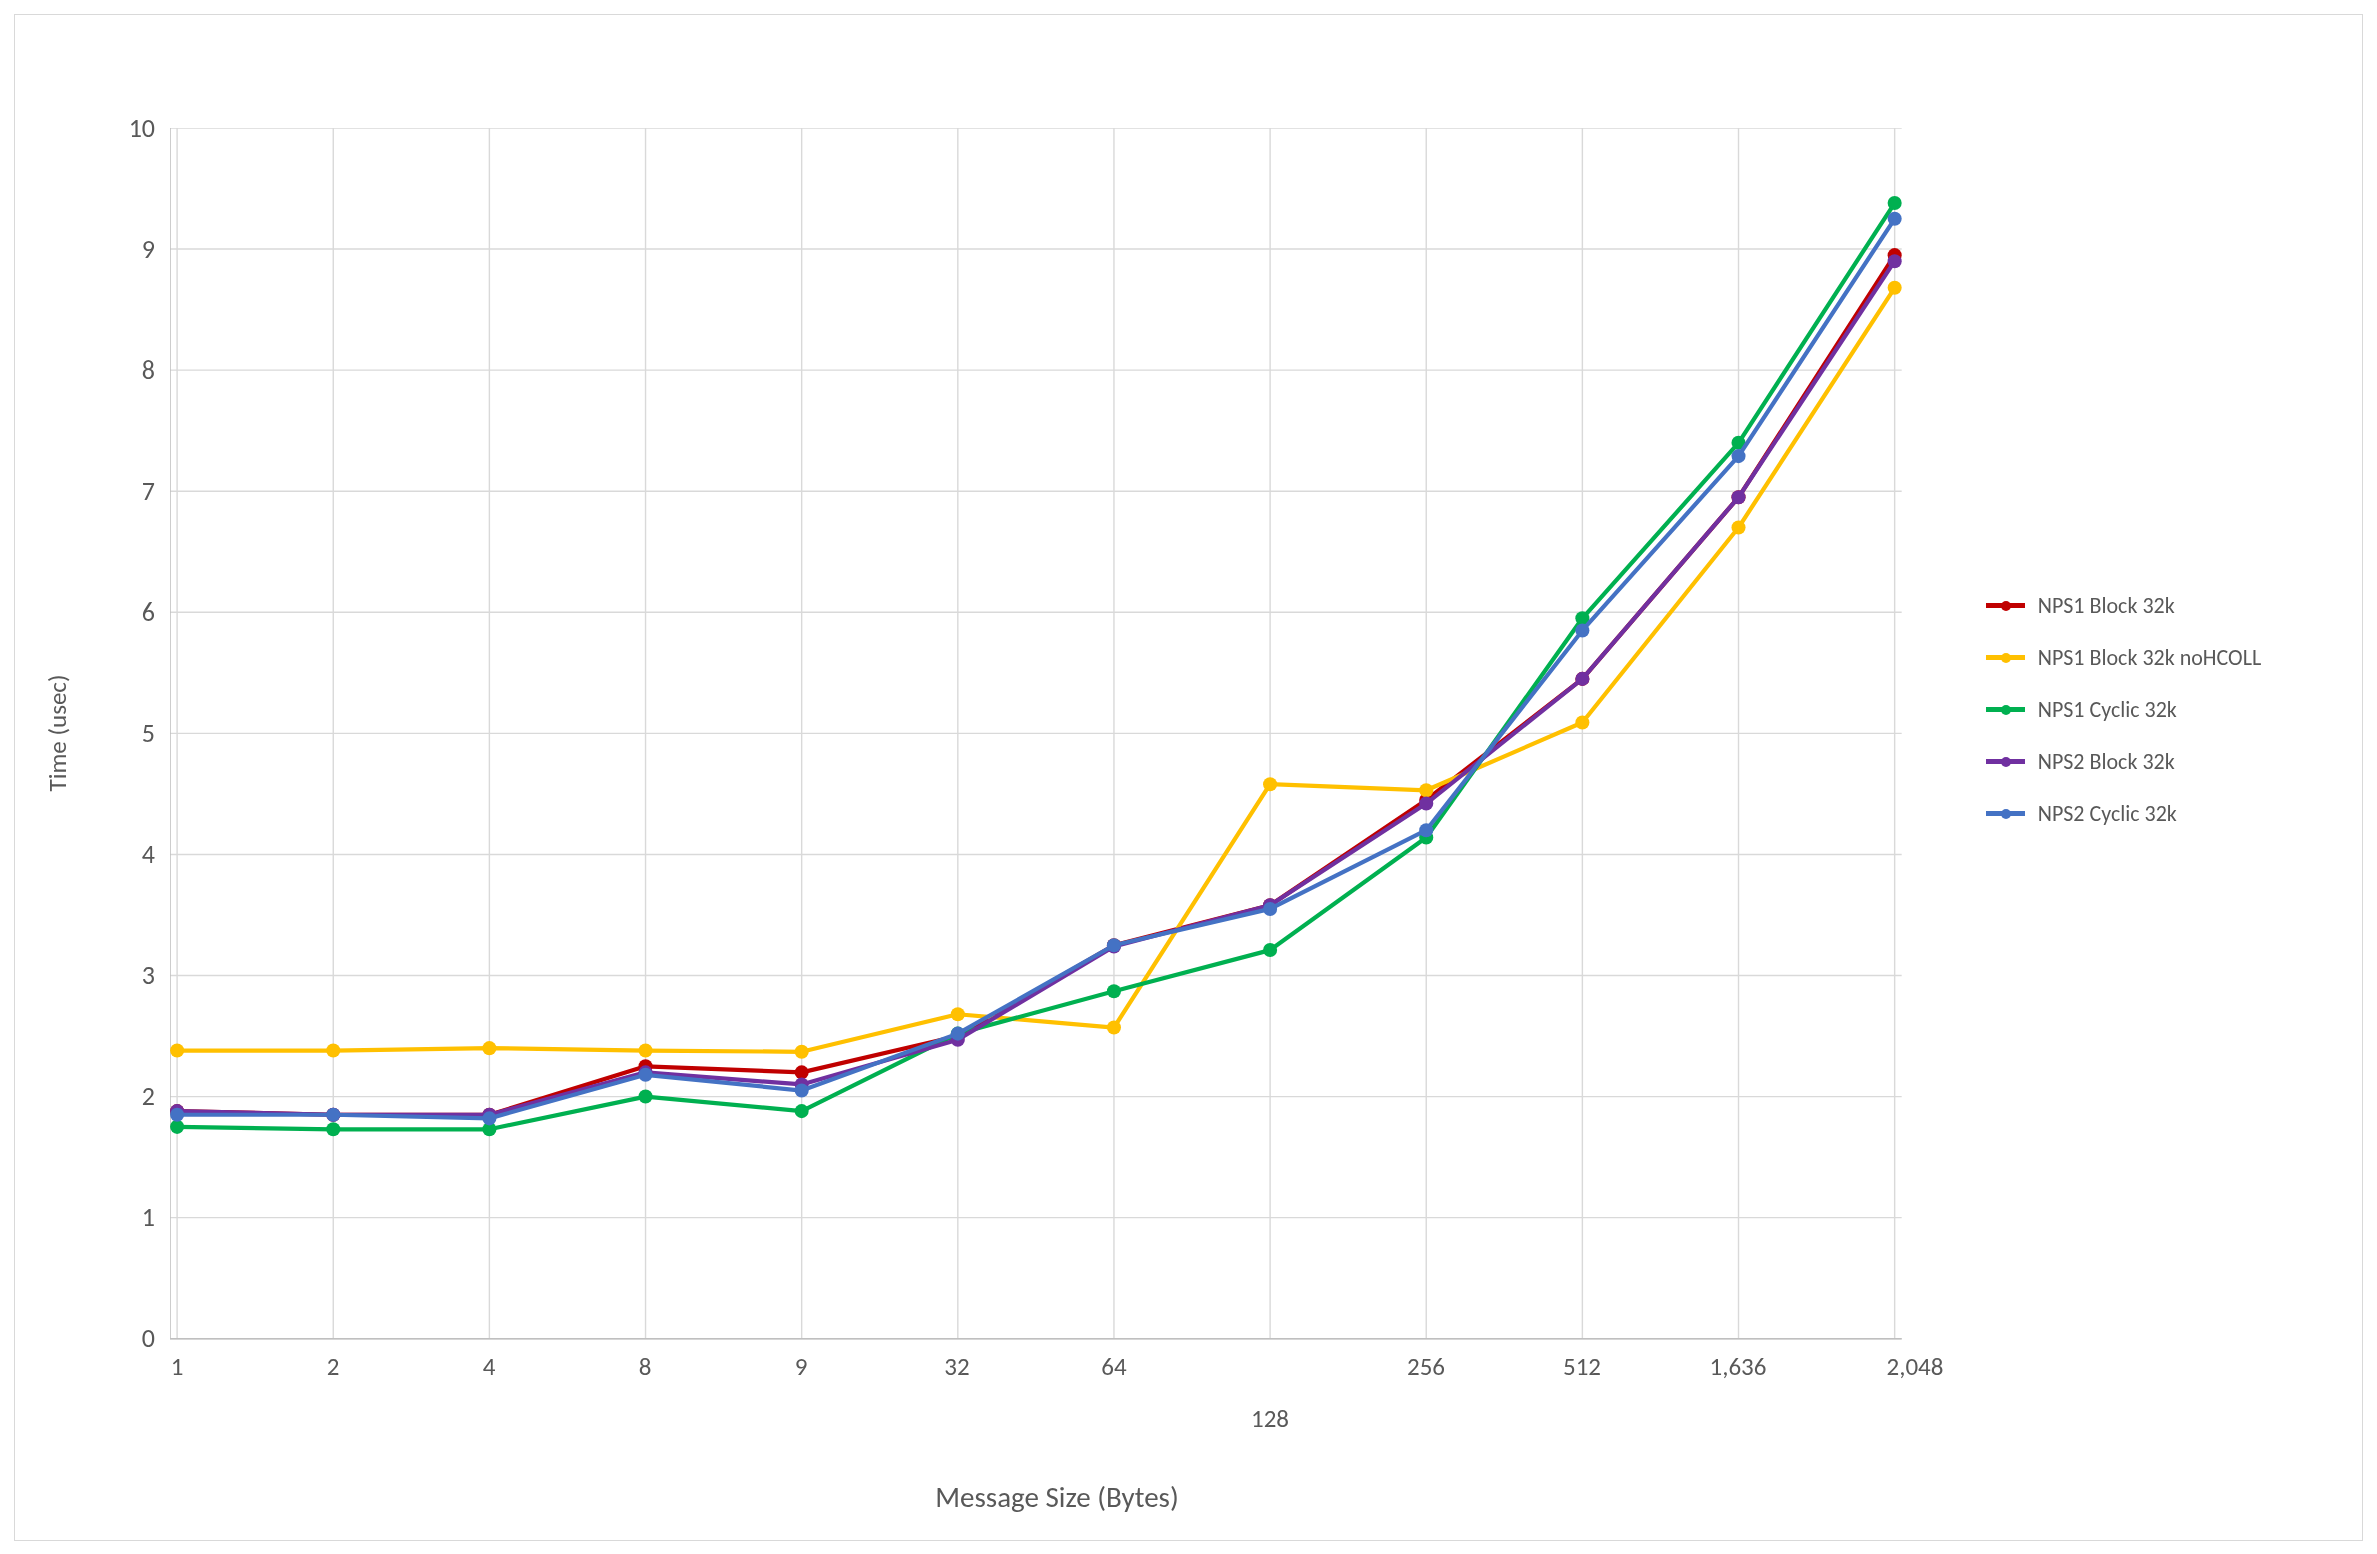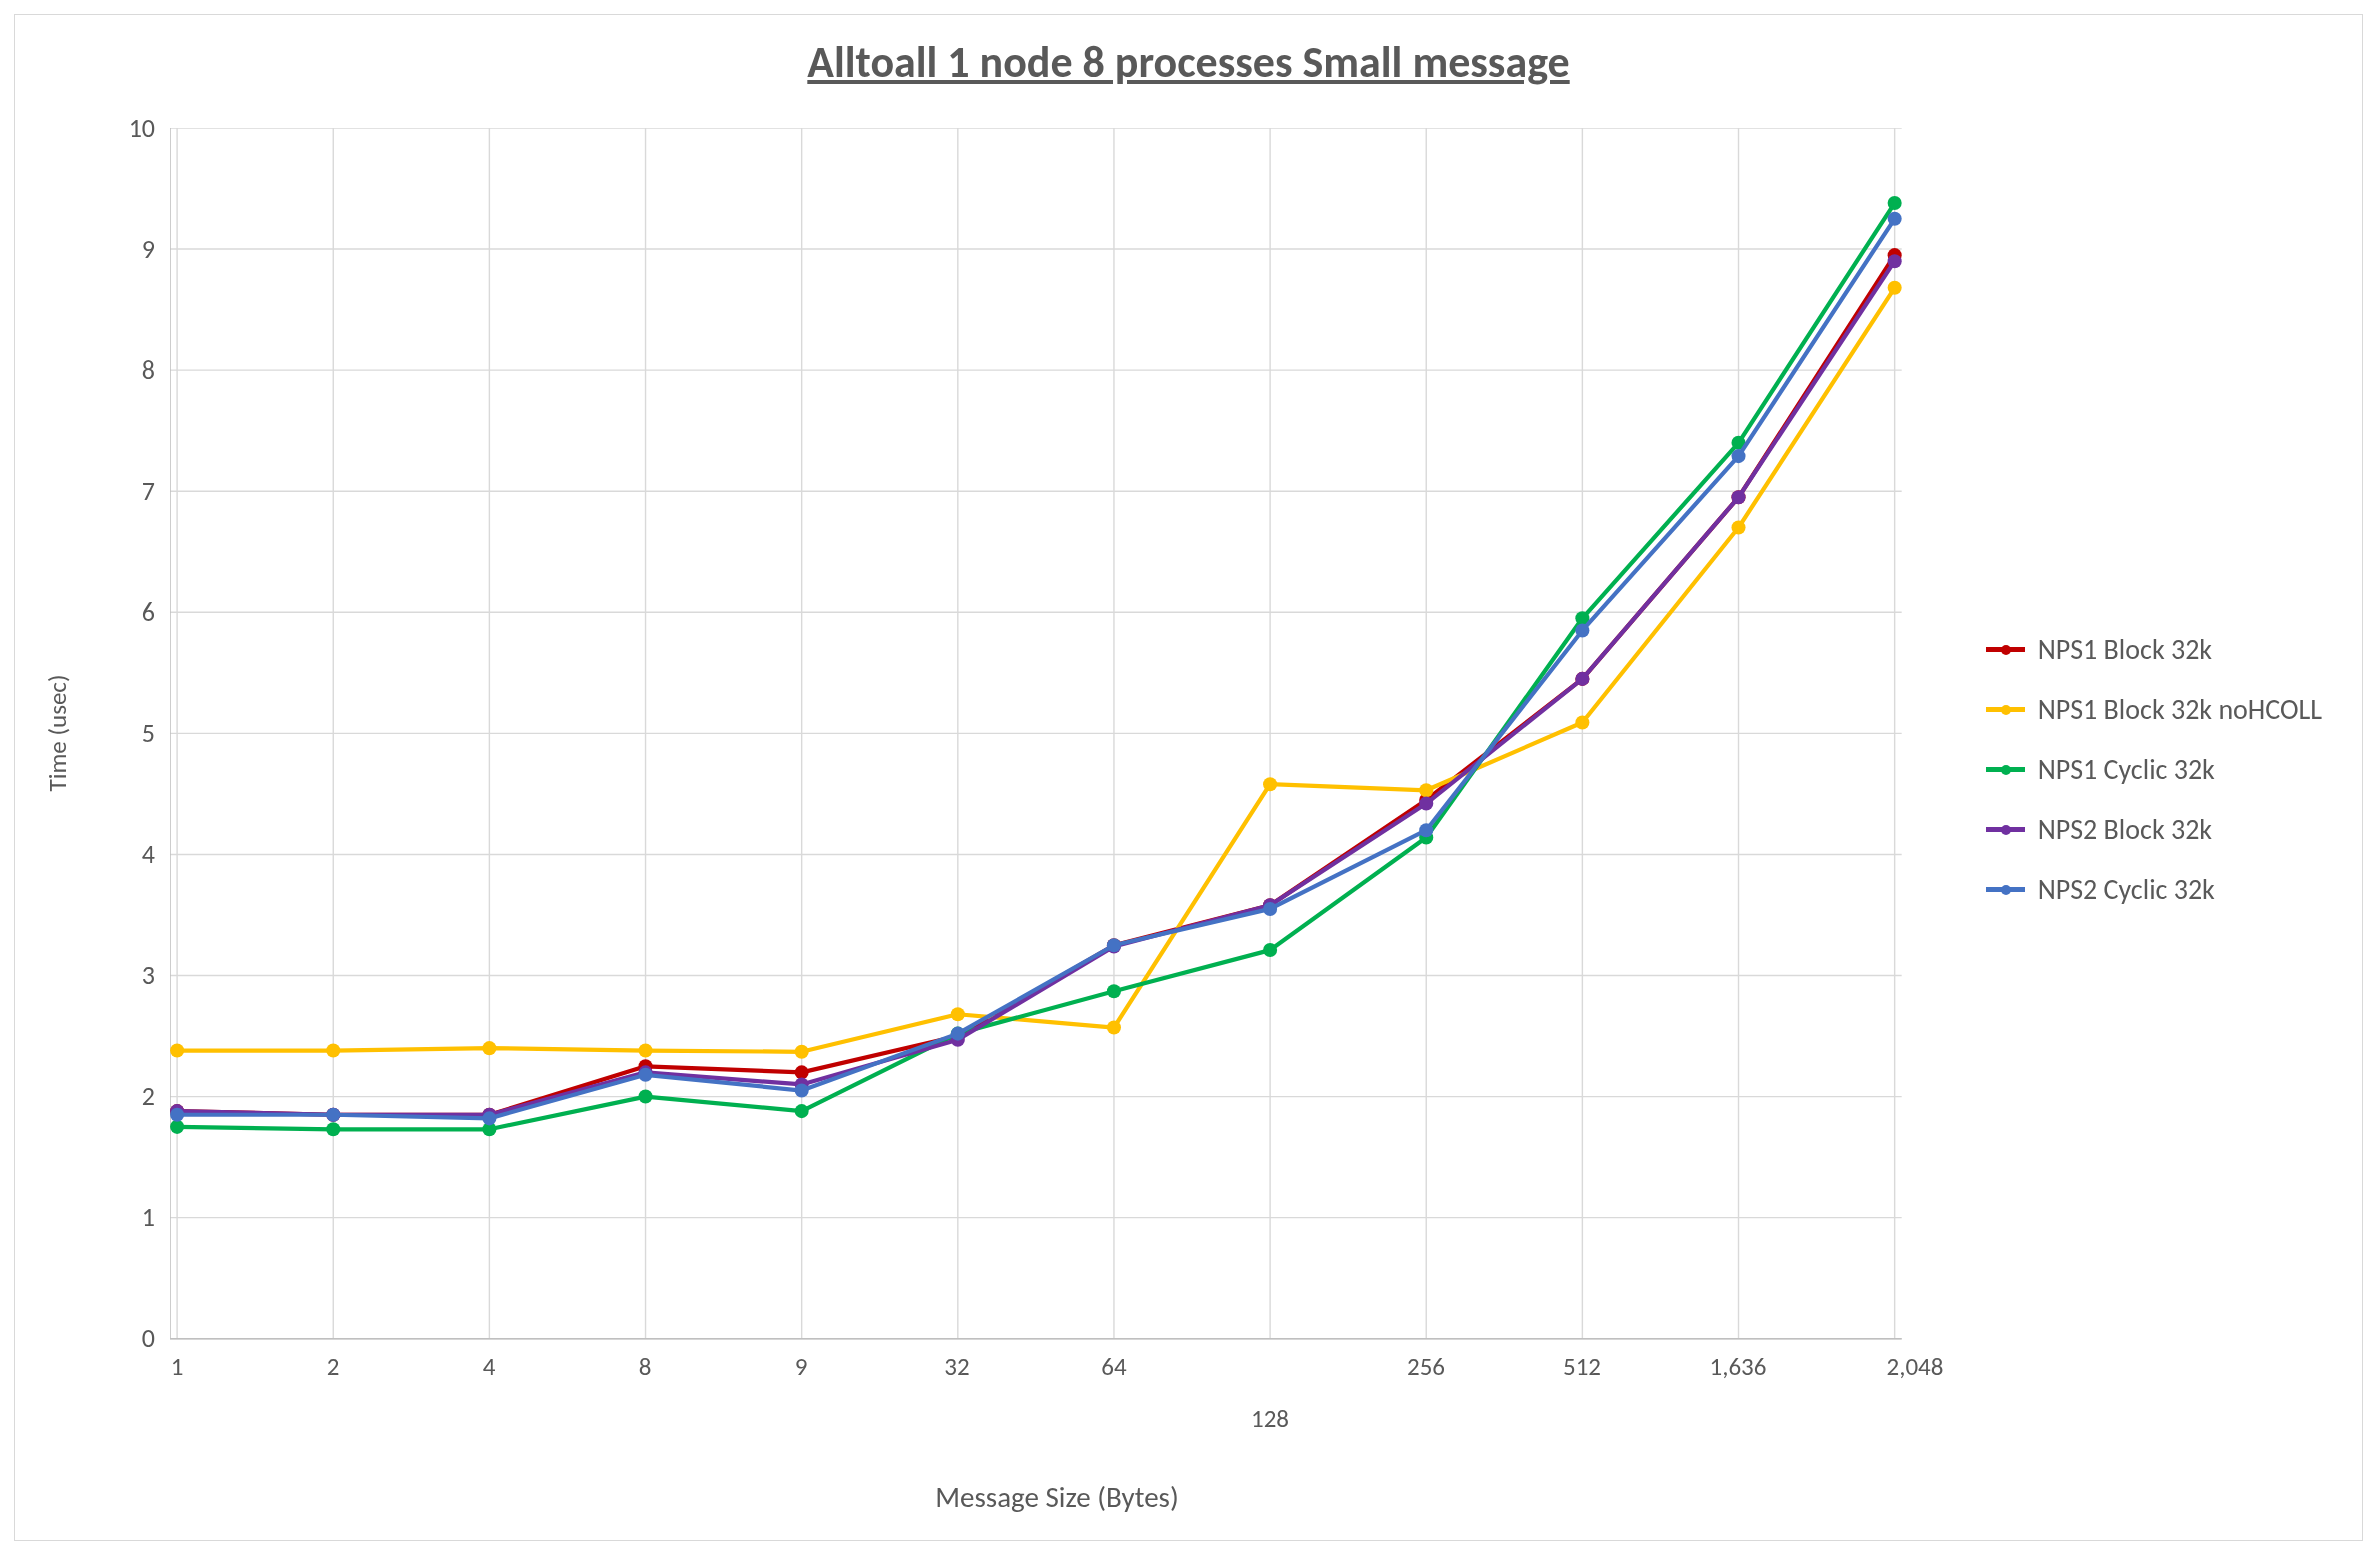--- a/index.html
+++ b/index.html
@@ -70,23 +70,22 @@
   .x-tick-label {
     position: absolute;
     font-size: 25px;
     transform: translateX(-50%);
     color: #595959;
   }
   .legend {
     position: absolute;
     left: 1971px;
     top: 577px;
-    font-size: 28px;
-    color: #595959;
-    margin-top: 40px;
+    font-size: 22px;
+    color: #595959;
   }
   .legend-item {
     display: flex;
     align-items: center;
     margin-bottom: 25px;
     white-space: nowrap;
   }
   .legend-swatch {
     display: inline-block;
     width: 39px;
@@ -104,21 +103,20 @@
     border-radius: 50%;
     transform: translate(-50%, -50%);
     background: inherit;
   }
 </style>
 </head>
 <body>
 
 <div class="chart-frame">
 
-  <div class="title">Alltoall 1 node 8 processes Small message</div>
 
   <div class="y-axis-title">Time (usec)</div>
   <div class="x-axis-title">Message Size (Bytes)</div>
 
   <div id="y-ticks-container">
       <div class="y-tick-label" style="left: 91px; top: 1323px;">0</div>
       <div class="y-tick-label" style="left: 91px; top: 1202px;">1</div>
       <div class="y-tick-label" style="left: 91px; top: 1081px;">2</div>
       <div class="y-tick-label" style="left: 91px; top: 960px;">3</div>
       <div class="y-tick-label" style="left: 91px; top: 839px;">4</div>

